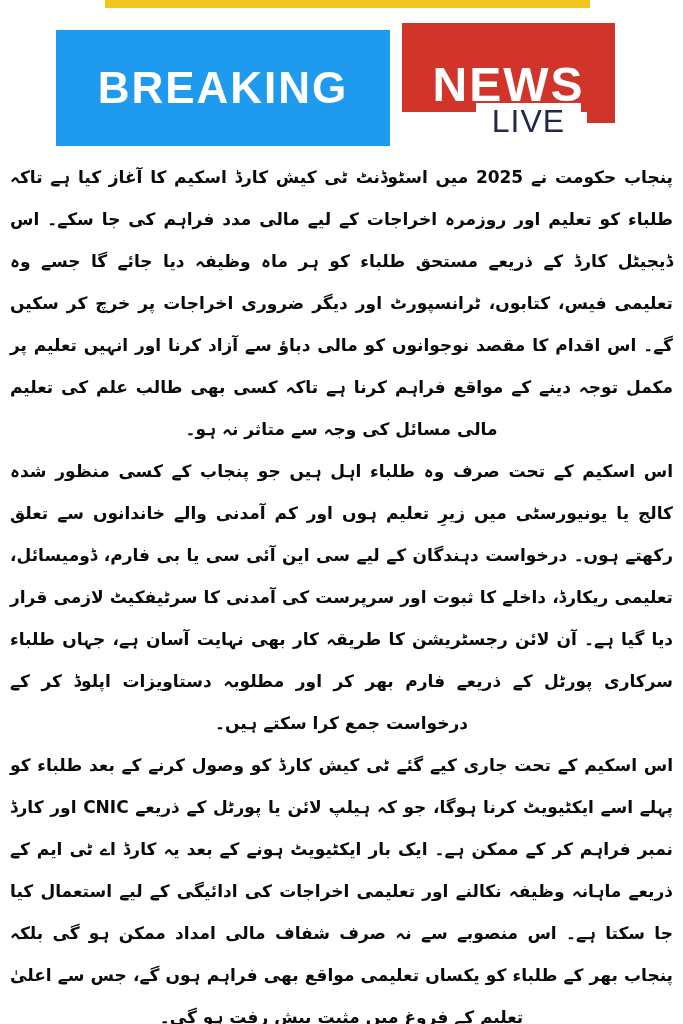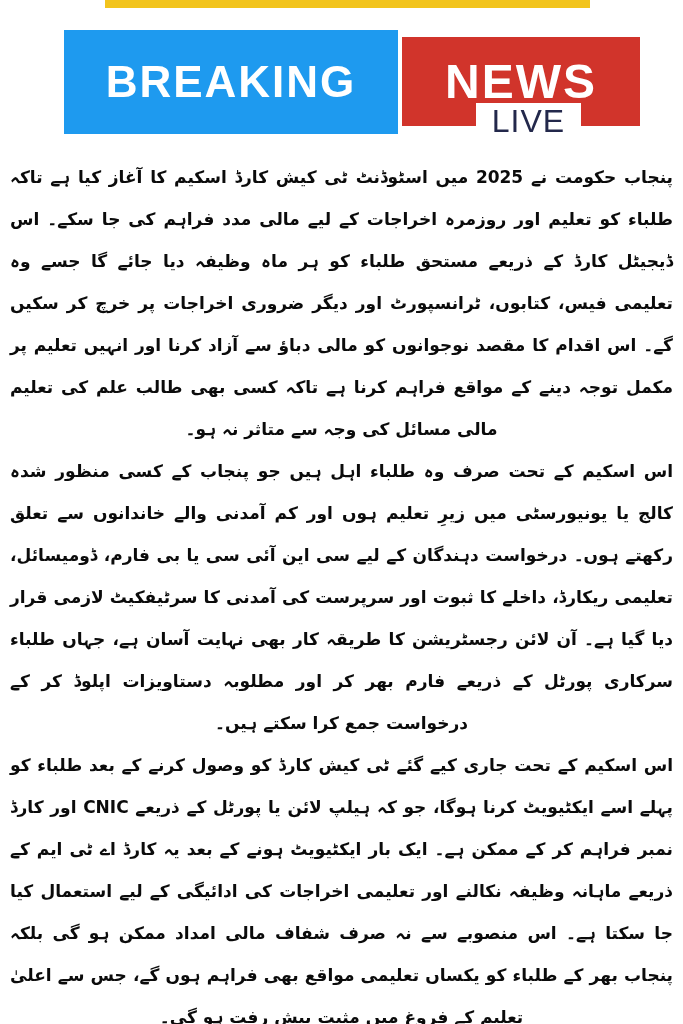--- a/index.html
+++ b/index.html
@@ -14,27 +14,27 @@
   }
   
   .banner{position:relative;width:683px;height:142px;}
   .top-strip{position:absolute;left:105px;top:0;width:485px;height:8px;background:var(--yellow);}
   .top-box{
     position:absolute;left:105px;top:0;width:110px;height:40px;background:var(--yellow);
     display:flex;align-items:center;justify-content:center;
     color:var(--top-text);font-size:26px;font-weight:700;letter-spacing:1px;margin-top:40px;
   }
   .breaking-box{
-    position:absolute;left:64px;top:30px;width:334px;height:104px;background:var(--blue);
+    position:absolute;left:56px;top:30px;width:334px;height:116px;background:var(--blue);
     display:flex;align-items:center;justify-content:center;
     color:#fff;font-size:44px;font-weight:700;letter-spacing:2px;
   }
   .news-box{
-    position:absolute;left:402px;top:37px;width:238px;height:89px;background:var(--red);
-    display:flex;align-items:center;justify-content:center;
+    position:absolute;left:402px;top:23px;width:213px;height:89px;background:var(--red);
+    display:flex;align-items:flex-end;justify-content:center;
     color:#fff;font-size:48px;font-weight:700;letter-spacing:2px;
   }
   .news-tab{position:absolute;left:587px;top:112px;width:28px;height:11px;background:var(--red);}
   .live-box{
     position:absolute;left:476px;top:103px;width:105px;height:35px;background:var(--bg);
     display:flex;align-items:flex-end;justify-content:center;padding-bottom:1px;
     color:var(--navy);font-size:32px;font-weight:400;letter-spacing:1px;line-height:1;
   }
   
   .article{

